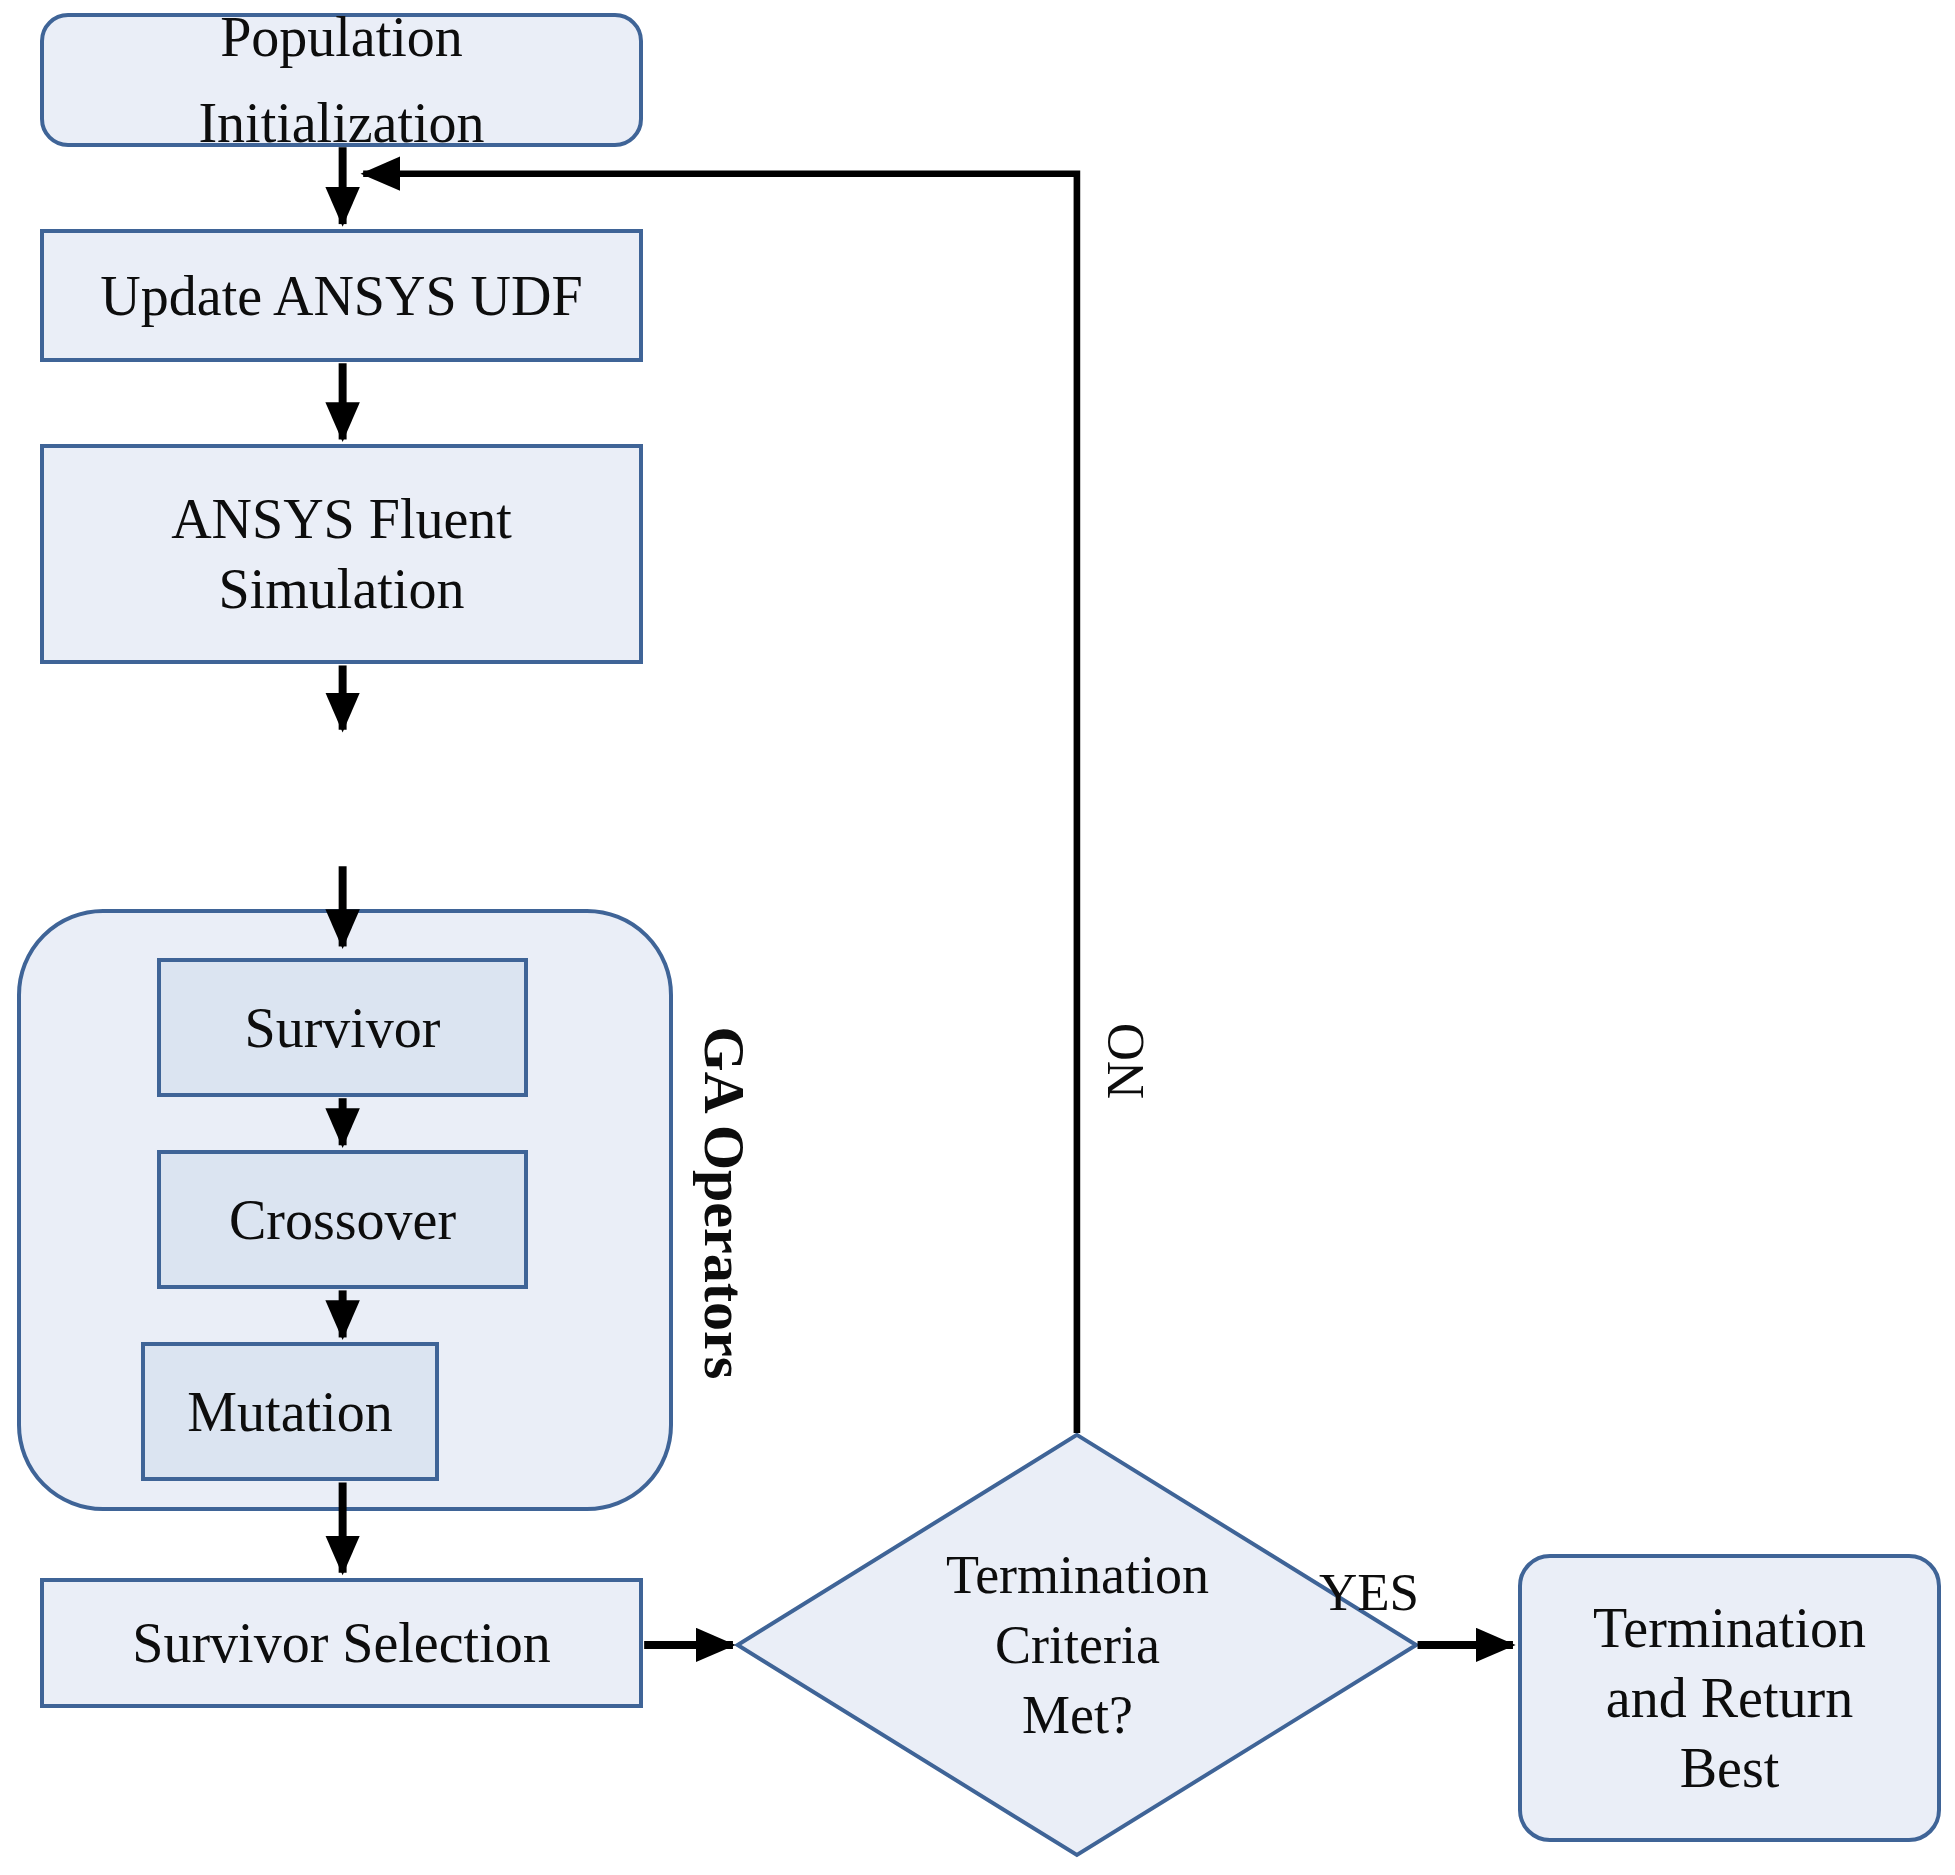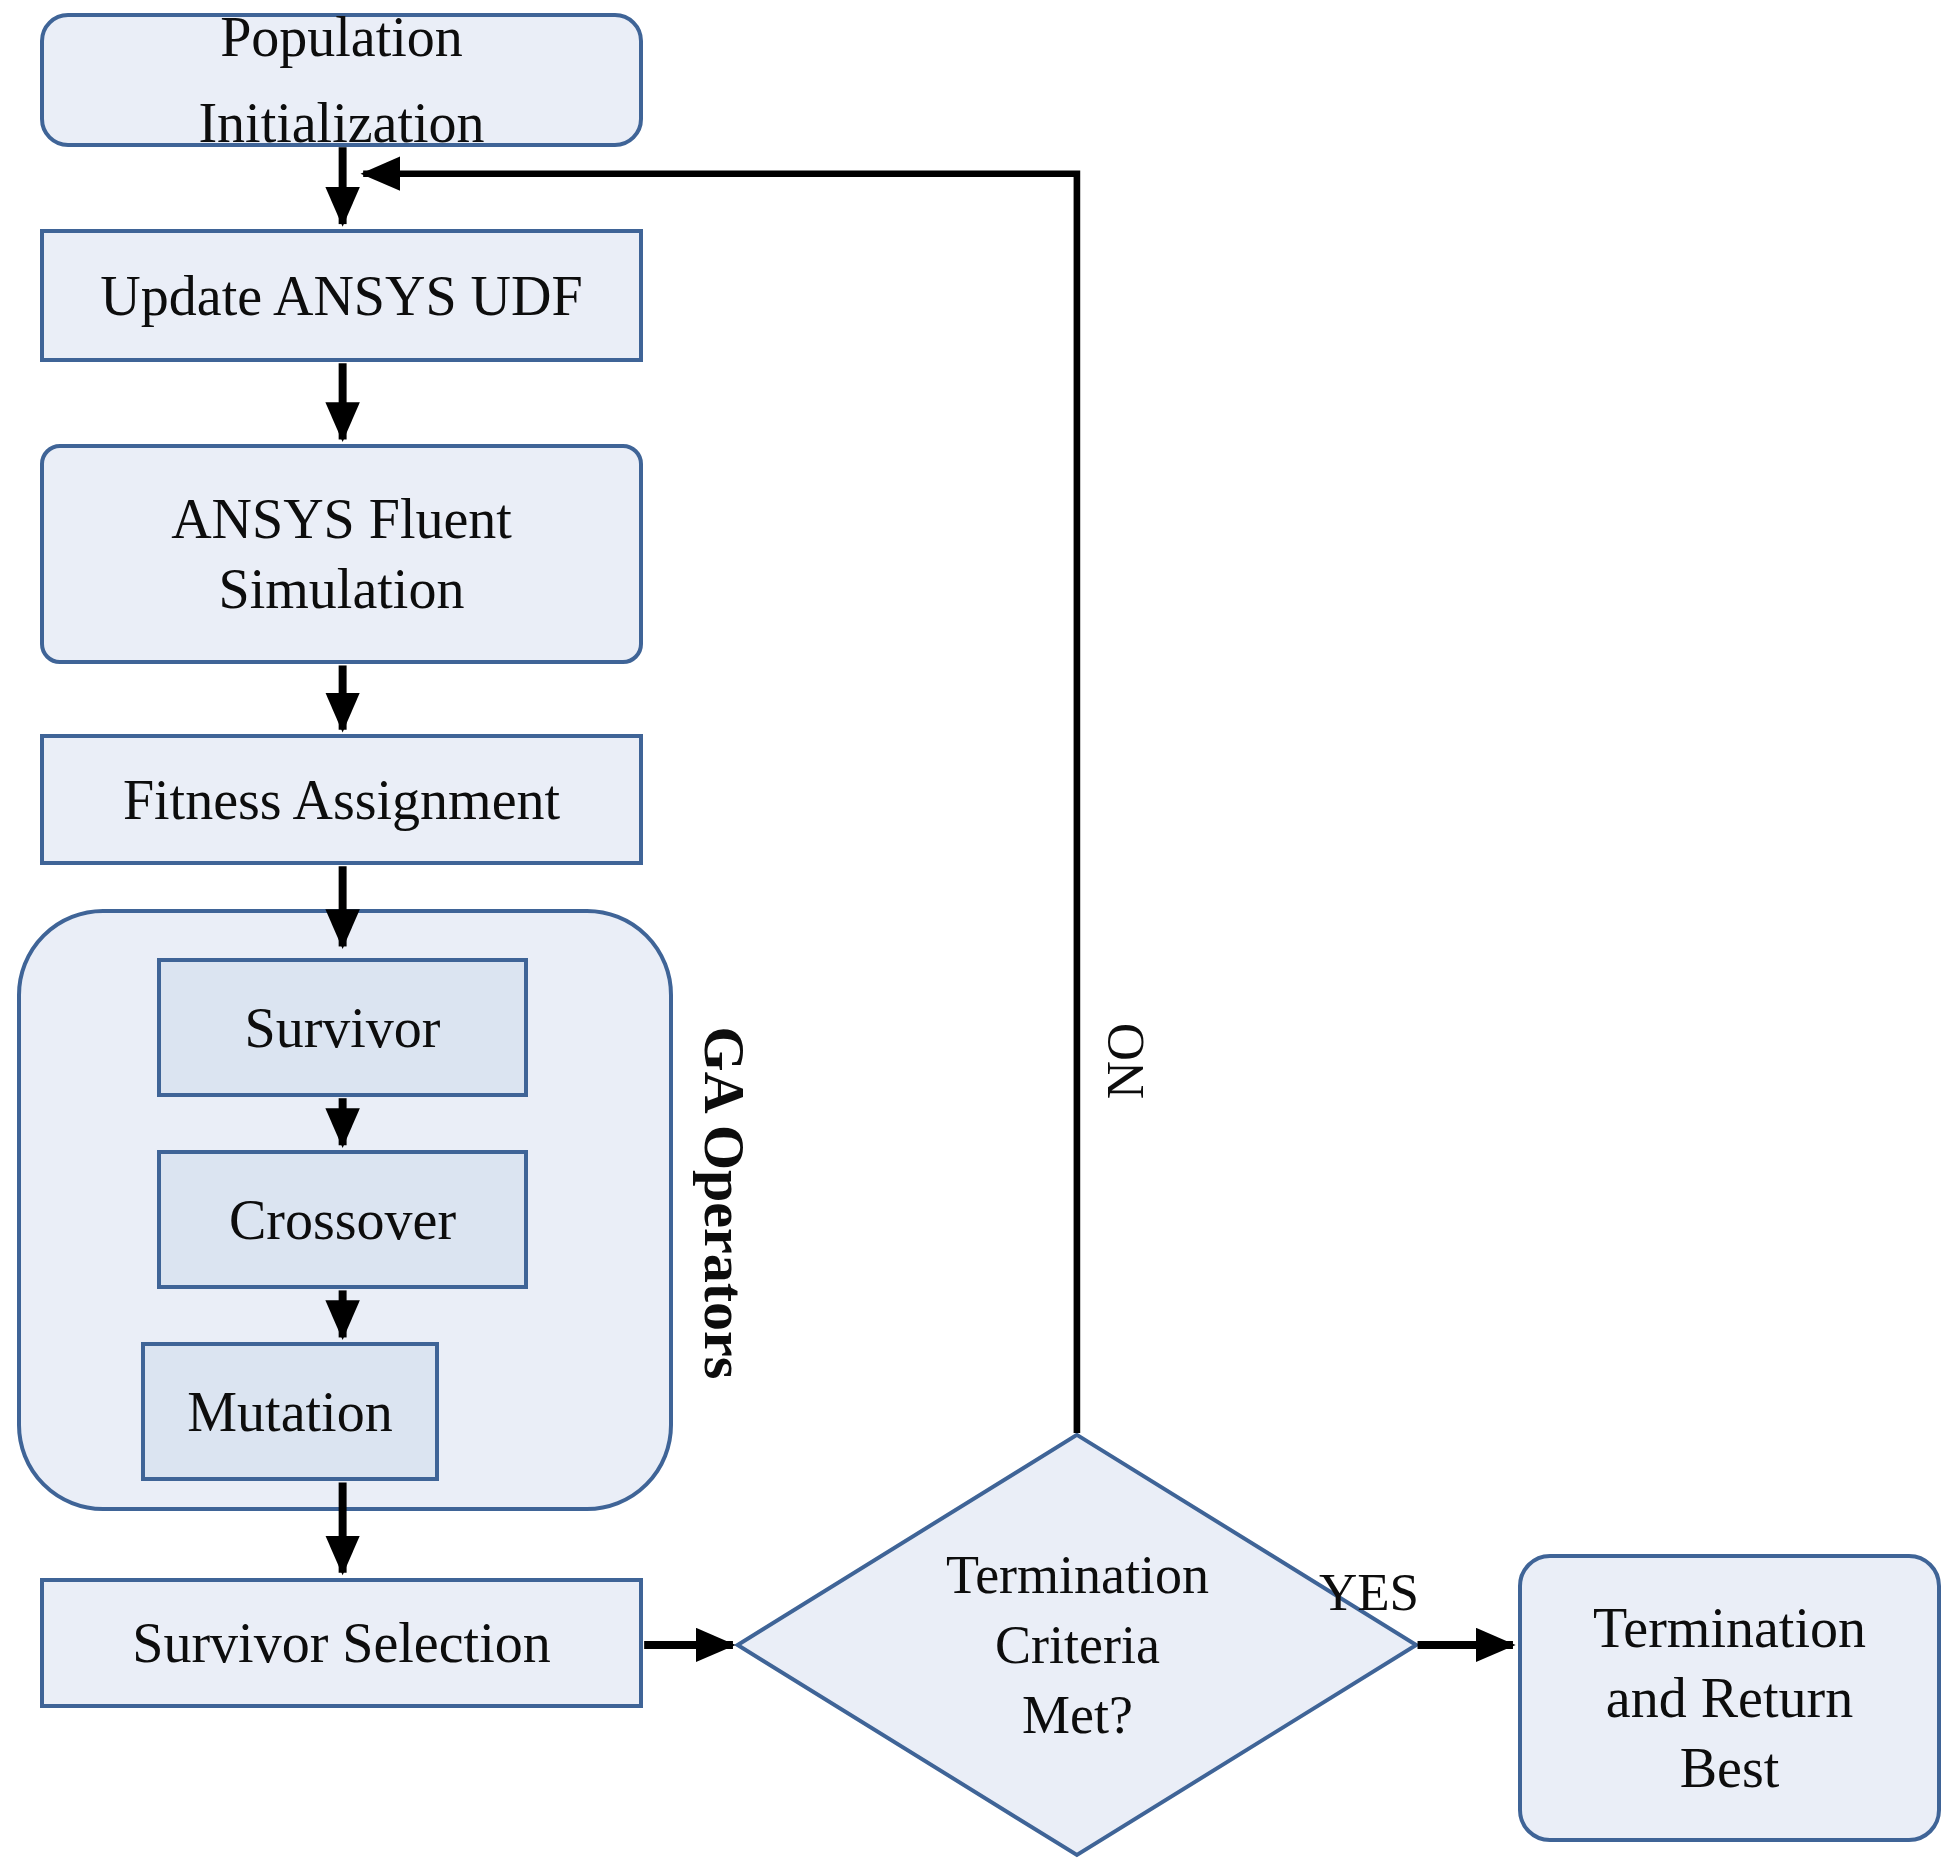--- a/index.html
+++ b/index.html
@@ -68,28 +68,25 @@
 
   <div class="node rounded" style="left:40px;top:13.3px;width:603px;height:134px;gap:16px;">
     <div>Population</div>
     <div>Initialization</div>
   </div>
 
   <div class="node" style="left:40px;top:229px;width:603px;height:133px;">
     <div>Update ANSYS UDF</div>
   </div>
 
-  <div class="node" style="left:40px;top:444px;width:603px;height:220px;border-radius:20px;">
+  <div class="node" style="left:40px;top:444px;width:603px;height:220px;">
     <div>ANSYS Fluent</div>
     <div>Simulation</div>
   </div>
 
-  <div class="node" style="left:40px;top:734px;width:603px;height:131px;">
-    <div>Fitness Assignment</div>
-  </div>
 
   <div class="node inner" style="left:157px;top:958px;width:371px;height:139px;">
     <div>Survivor</div>
   </div>
 
   <div class="node inner" style="left:157px;top:1150px;width:371px;height:139px;">
     <div>Crossover</div>
   </div>
 
   <div class="node inner" style="left:141px;top:1342px;width:298px;height:139px;">

